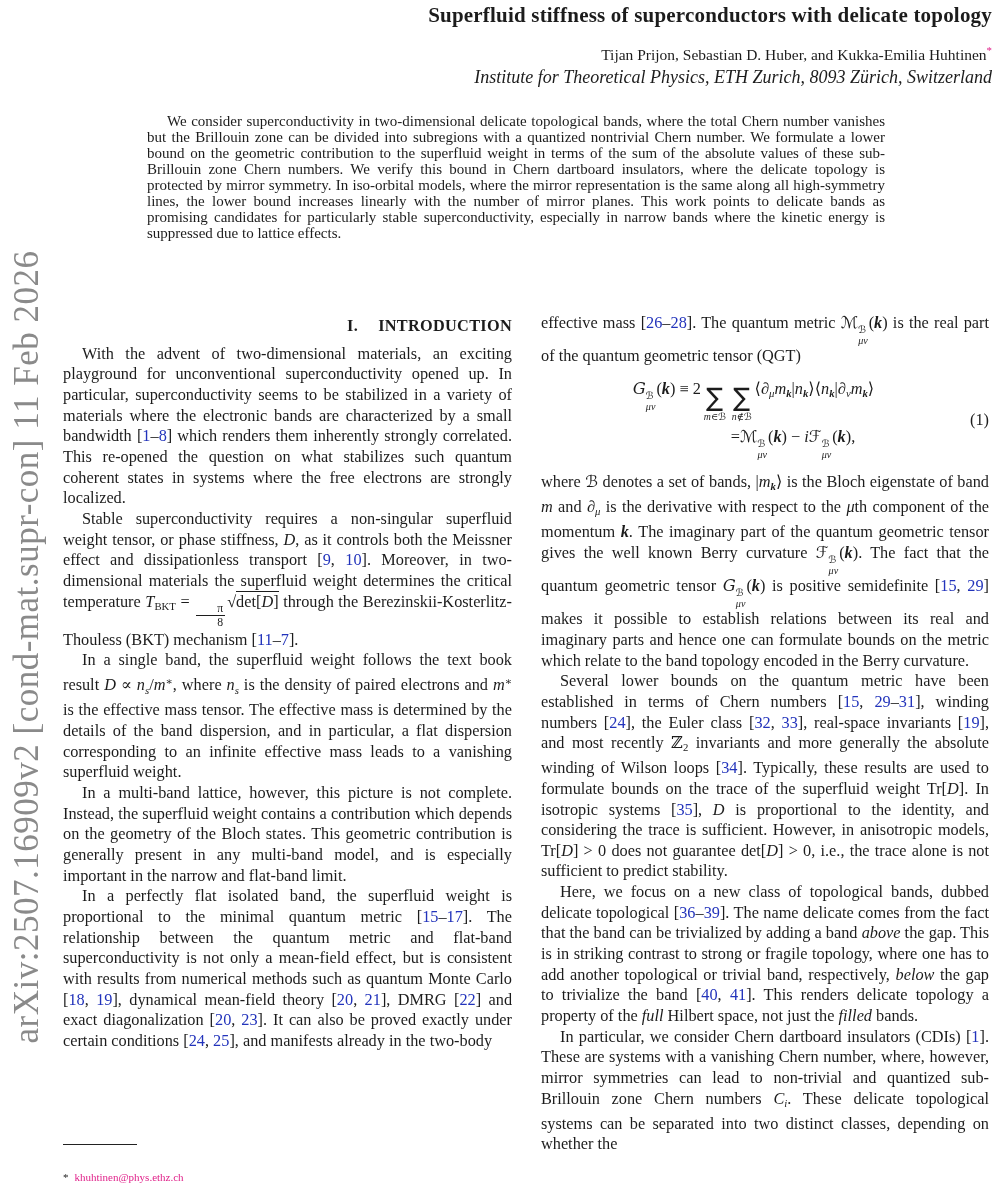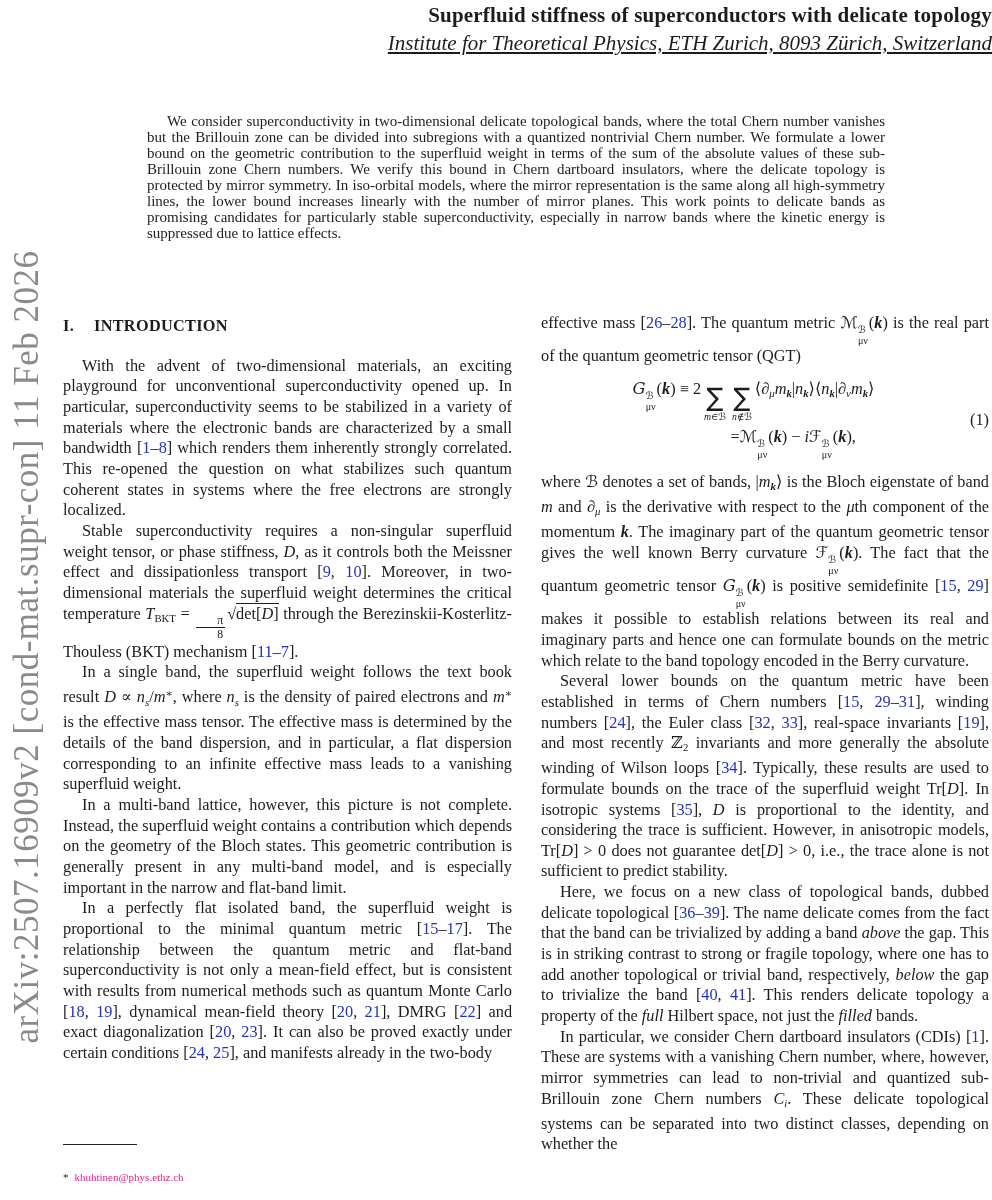--- a/index.html
+++ b/index.html
@@ -19,47 +19,47 @@
   .arxiv-banner{
     position:absolute;left:27px;top:647px;
     transform:translate(-50%,-50%) rotate(-90deg);
     white-space:nowrap;font-size:35px;letter-spacing:0.5px;color:var(--gray);
   }
   
   .header{position:absolute;top:0;left:0;right:0;text-align:right;}
   .title{margin:3px 0 0;font-size:21px;font-weight:bold;letter-spacing:0.2px;}
   .authors{margin:16px 0 0;font-size:15.5px;}
   .authors sup{color:var(--pink);font-size:0.7em;}
-  .affiliation{margin:3px 0 0;font-size:21px;font-style:italic;text-decoration:underline;}
+  .affiliation{margin:3px 0 0;font-size:18px;font-style:italic;}
   .dateline{margin:4px 0 0;font-size:15px;}
   
   .abstract{
     position:absolute;top:113px;left:147px;width:738px;
     font-size:15px;line-height:16px;text-align:justify;text-indent:20px;
   }
   
   .col{position:absolute;top:313px;width:449px;font-size:16.3px;line-height:20.65px;}
   .col-left{left:63px;}
   .col-right{left:541px;width:448px;}
   .col p{margin:0;text-indent:19px;text-align:justify;}
   .col p.noindent{text-indent:0;}
-  .sec-head{text-align:left;font-weight:bold;margin:3px 0 19px;letter-spacing:0.3px;font-family:Liberation Serif, serif;}
+  .sec-head{text-align:right;font-weight:bold;margin:3px 0 7px;letter-spacing:0.3px;font-family:Liberation Serif, serif;}
   .sec-num{margin-right:20px;}
   
   .i{font-style:italic;}
   .bi{font-style:italic;font-weight:bold;}
   .scr{font-style:italic;font-family:"DejaVu Serif","DejaVu Sans",serif;}
   .sub{font-size:0.66em;vertical-align:-0.3em;}
   .sup{font-size:0.66em;vertical-align:0.5em;}
   .cite{color:var(--link-blue);cursor:pointer;}
   .ol{border-top:1.2px solid currentColor;}
   .ss{display:inline-flex;flex-direction:column;align-items:flex-start;
       font-size:0.62em;line-height:1.1;vertical-align:-0.5em;margin-right:1px;}
   .ss span{display:block;}
-  .ss .ss-sub{}
+  .ss .ss-sub{font-style:italic;}
   .sum{display:inline-flex;flex-direction:column;align-items:center;
        vertical-align:-0.75em;margin:0 3px;line-height:1;}
   .sum .sum-sym{font-size:1.55em;font-family:"DejaVu Sans",sans-serif;}
   .sum .sum-under{font-size:0.6em;font-style:italic;margin-top:2px;}
   .frac{display:inline-flex;flex-direction:column;align-items:center;
         vertical-align:-0.45em;font-size:0.72em;line-height:1.15;margin:0 2px;}
   .frac .frac-top{border-bottom:1px solid currentColor;padding:0 2px;}
   
   .equation{display:flex;align-items:center;margin:12px 0 12px;line-height:1.25;}
   .eq-body{flex:1;text-align:center;}
@@ -74,20 +74,21 @@
 </style>
 </head>
 <body>
 
 <div class="page">
 
   <div class="arxiv-banner">arXiv:2507.16909v2 [cond-mat.supr-con] 11 Feb 2026</div>
 
   <div class="header">
     <h1 class="title">Superfluid stiffness of superconductors with delicate topology</h1>
+    <div class="authors"><span>Tijan Prijon, Sebastian D. Huber, and Kukka-Emilia Huhtinen</span><sup>*</sup></div>
     <div class="affiliation">Institute for Theoretical Physics, ETH Zurich, 8093 Zürich, Switzerland</div>
   </div>
 
   <div class="abstract">We consider superconductivity in two-dimensional delicate topological bands, where the total Chern number vanishes but the Brillouin zone can be divided into subregions with a quantized nontrivial Chern number. We formulate a lower bound on the geometric contribution to the superfluid weight in terms of the sum of the absolute values of these sub-Brillouin zone Chern numbers. We verify this bound in Chern dartboard insulators, where the delicate topology is protected by mirror symmetry. In iso-orbital models, where the mirror representation is the same along all high-symmetry lines, the lower bound increases linearly with the number of mirror planes. This work points to delicate bands as promising candidates for particularly stable superconductivity, especially in narrow bands where the kinetic energy is suppressed due to lattice effects.</div>
 
   <div class="col col-left">
     <div class="sec-head">
       <span class="sec-num">I.</span><span>INTRODUCTION</span>
     </div>
     <p><span>With the advent of two-dimensional materials, an exciting playground for unconventional superconductivity opened up. In particular, superconductivity seems to be stabilized in a variety of materials where the electronic bands are characterized by a small bandwidth [</span><span class="cite">1</span><span>–</span><span class="cite">8</span><span>] which renders them inherently strongly correlated. This re-opened the question on what stabilizes such quantum coherent states in systems where the free electrons are strongly localized.</span></p>

